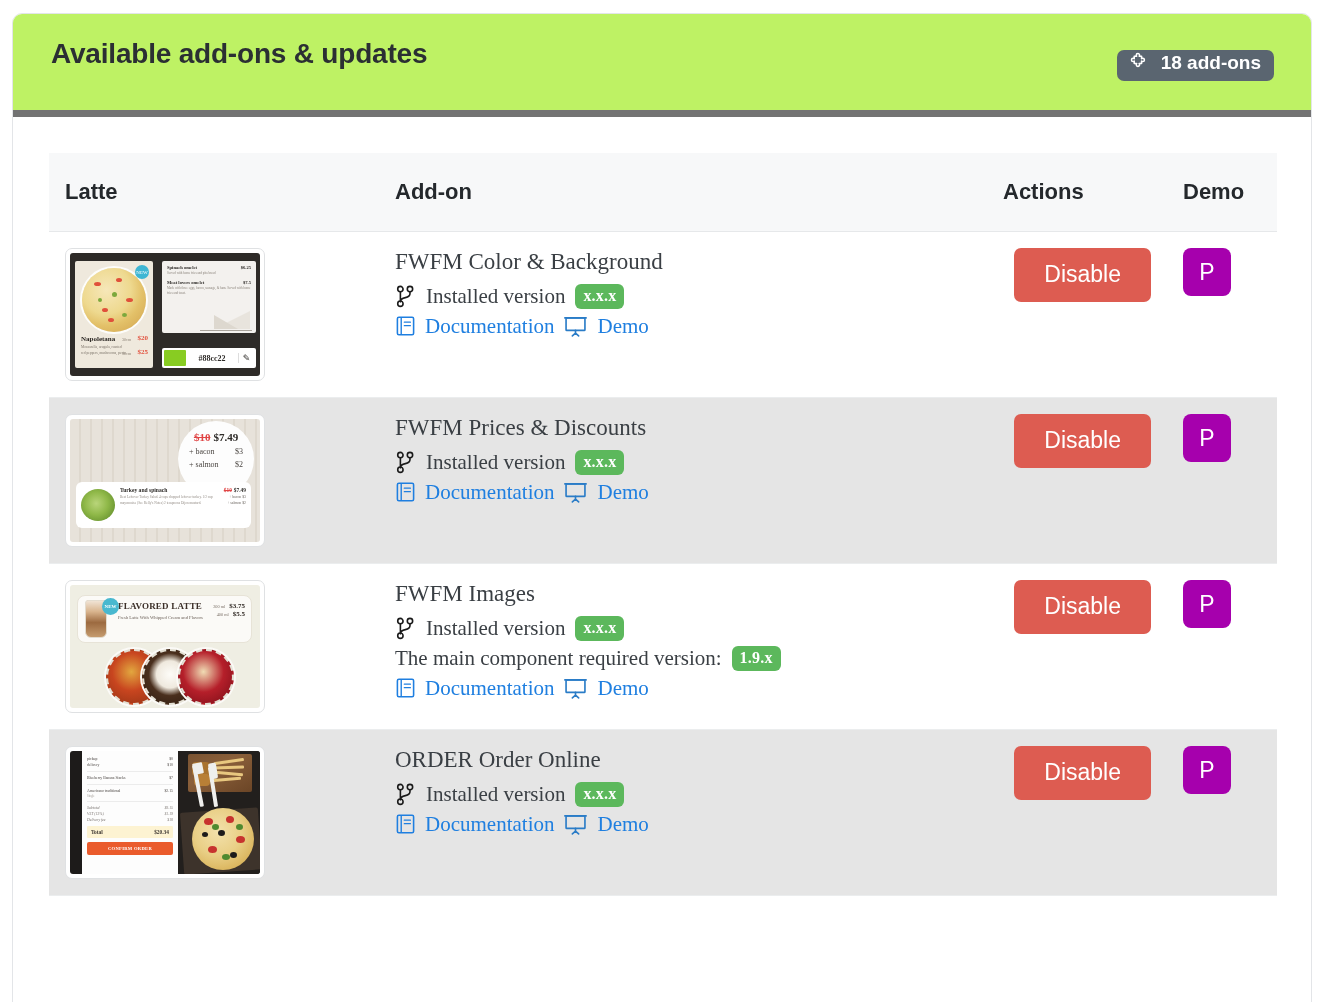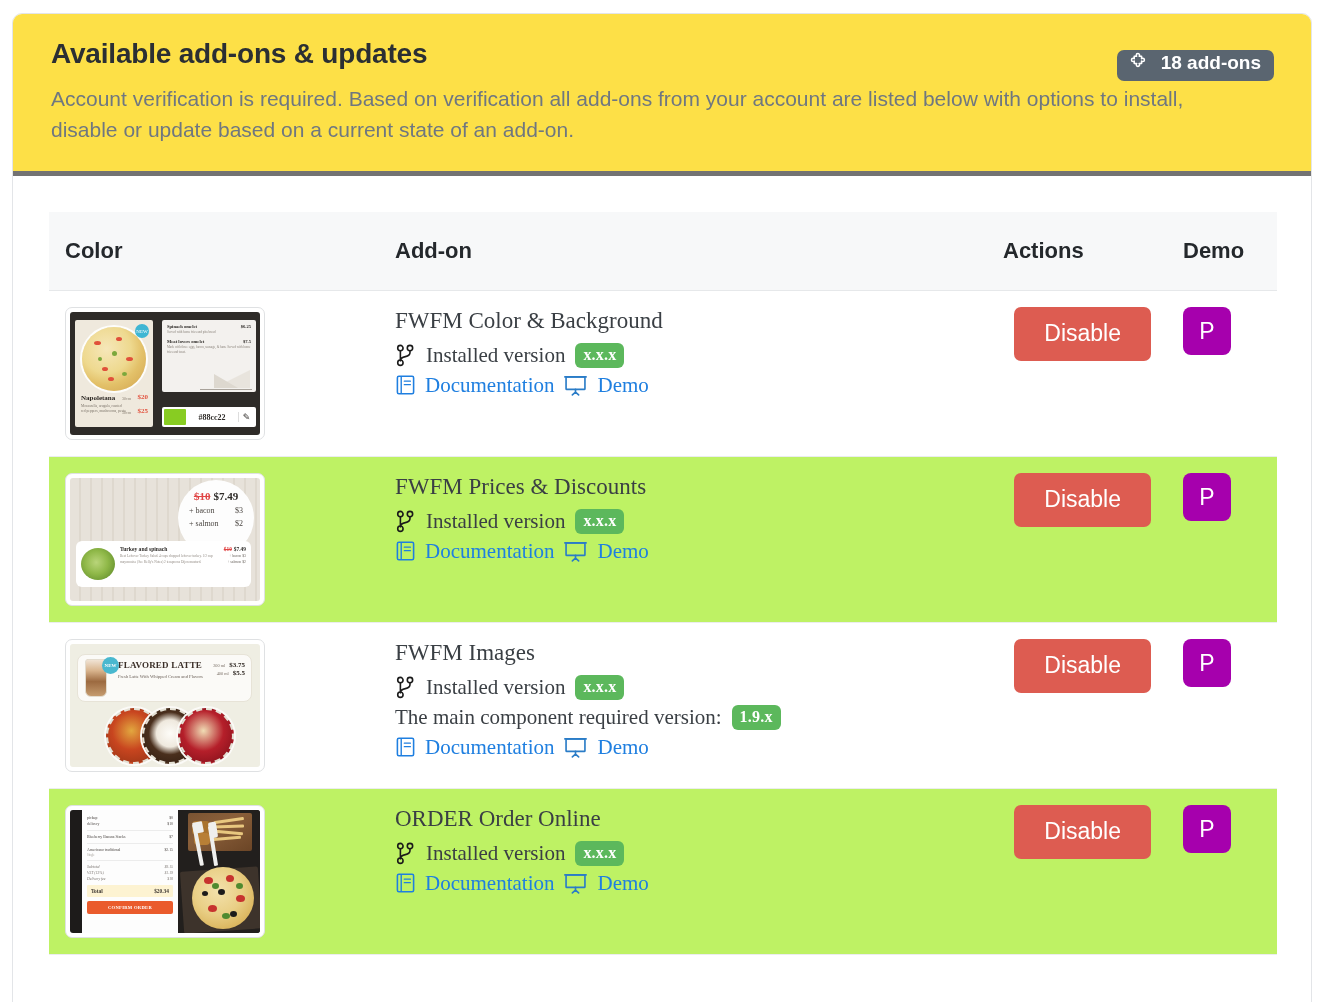--- a/index.html
+++ b/index.html
@@ -17,22 +17,22 @@
     position: absolute;
     left: 12px; top: 13px;
     width: 1300px;
     min-height: 1000px;
     border: 1px solid #e3e5e8;
     border-radius: 10px;
     background: #ffffff;
     overflow: hidden;
   }
   .card-header {
-    background: #fde047;
-    border-bottom: 5px solid #737373;
+    background: #bef264;
+    border-bottom: 7px solid #737373;
     padding: 24px 36px 26px 38px;
     position: relative;
   }
   .card-title {
     font-size: 28px;
     font-weight: bold;
     color: #2b2f33;
     letter-spacing: -0.2px;
     margin: 0 0 14px 0;
     line-height: 1.15;
@@ -80,21 +80,21 @@
   col.c-addon  { width: 608px; }
   col.c-action { width: 180px; }
   col.c-type   { width: 110px; }
 
   th.th-image { padding-left: 18px; }
   th.th-addon { padding-left: 2px; }
   th.th-actions { text-align: right; padding-right: 22px; }
   th.th-type  { text-align: left; padding-left: 20px; }
 
   table.addons tbody tr { border-bottom: 1px solid #ebedee; }
-  table.addons tbody tr.striped { background: #bef264; }
+  table.addons tbody tr.striped { background: #e5e5e5; }
   table.addons tbody td { vertical-align: top; padding: 16px 16px; }
   td.td-image { padding-left: 16px; font-family: Liberation Serif, serif; }
   td.td-addon { padding-left: 2px; padding-top: 22px; font-family: Liberation Serif, serif; }
   td.td-action { text-align: right; padding-right: 20px; padding-top: 24px; }
   td.td-type { text-align: left; padding-left: 20px; padding-top: 24px; }
 
   
   .thumb {
     width: 200px; height: 133px;
     border: 1px solid #dfe1e3;
@@ -310,21 +310,20 @@
   }
 </style>
 </head>
 <body>
 
 <div class="page">
   <div class="card">
 
     <div class="card-header">
       <div class="card-title">Available add-ons &amp; updates</div>
-      <div class="card-desc">Account verification is required. Based on verification all add-ons from your account are listed below with options to install, disable or update based on a current state of an add-on.</div>
 
       <div class="count-badge">
         <span class="icon">
           <svg width="22" height="22" viewBox="0 0 24 24" fill="none" stroke="#ffffff" stroke-width="1.7" stroke-linejoin="round">
             <path d="M9 4.5a1.8 1.8 0 0 1 3.6 0c0 .5-.2.9-.4 1.2h2.6v2.7c.3-.3.8-.5 1.3-.5a1.8 1.8 0 0 1 0 3.6c-.5 0-1-.2-1.3-.5v2.7h-2.7c.3.3.5.8.5 1.3a1.8 1.8 0 0 1-3.6 0c0-.5.2-1 .5-1.3H6.8V11c-.3.3-.7.5-1.2.5a1.8 1.8 0 0 1 0-3.6c.5 0 .9.2 1.2.5V5.7h2.6c-.2-.3-.4-.7-.4-1.2z"></path>
           </svg>
         </span>
         <span>18 add-ons</span>
       </div>
     </div>
@@ -332,21 +331,21 @@
     <div class="table-wrap">
       <table class="addons">
         <colgroup>
           <col class="c-image">
             <col class="c-addon">
             <col class="c-action">
             <col class="c-type">
         </colgroup>
         <thead>
           <tr>
-            <th class="th-image">Color</th>
+            <th class="th-image">Latte</th>
             <th class="th-addon">Add-on</th>
             <th class="th-actions">Actions</th>
             <th class="th-type">Demo</th>
           </tr>
         </thead>
         <tbody>
 
           <tr>
             <td class="td-image">
               <div class="thumb">

